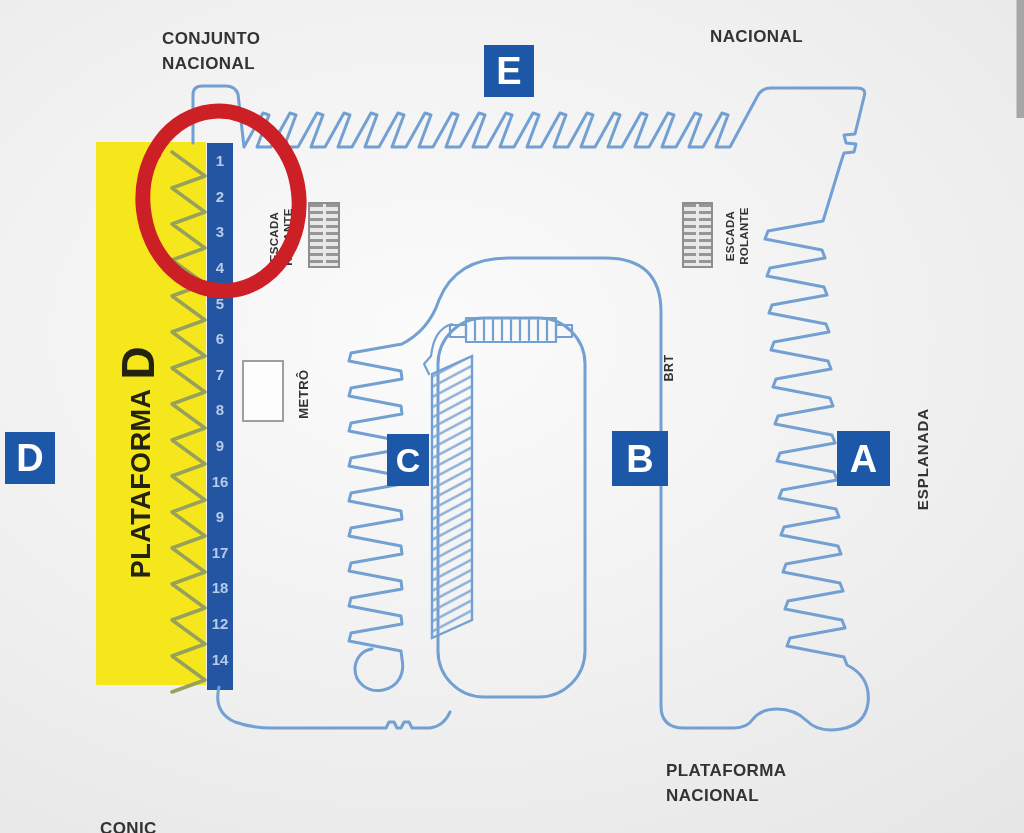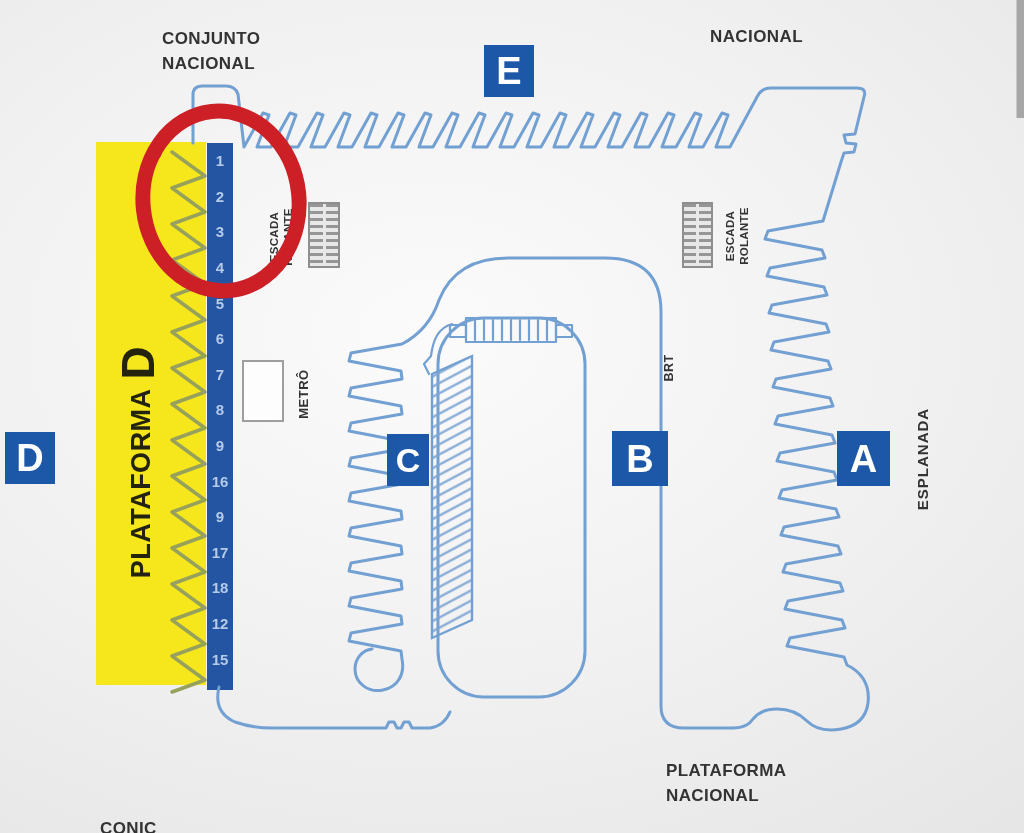--- a/index.html
+++ b/index.html
@@ -71,21 +71,21 @@
       <div class="bay">5</div>
       <div class="bay">6</div>
       <div class="bay">7</div>
       <div class="bay">8</div>
       <div class="bay">9</div>
       <div class="bay">16</div>
       <div class="bay">9</div>
       <div class="bay">17</div>
       <div class="bay">18</div>
       <div class="bay">12</div>
-      <div class="bay">15</div>
+      <div class="bay">14</div>
     </div>
 
   <svg class="map" width="1024" height="833" viewBox="0 0 1024 833">
     <defs>
       <pattern id="hatch" width="9" height="9" patternUnits="userSpaceOnUse" patternTransform="rotate(-28)">
         <path d="M0,4.5 H9" stroke="#7fa6d4" stroke-width="2.2"></path>
       </pattern>
     </defs>
 
     <path class="line" d="M193,143 L193,95 Q193,86 202,86 L226,86 Q235,86 238,94 L244,147

